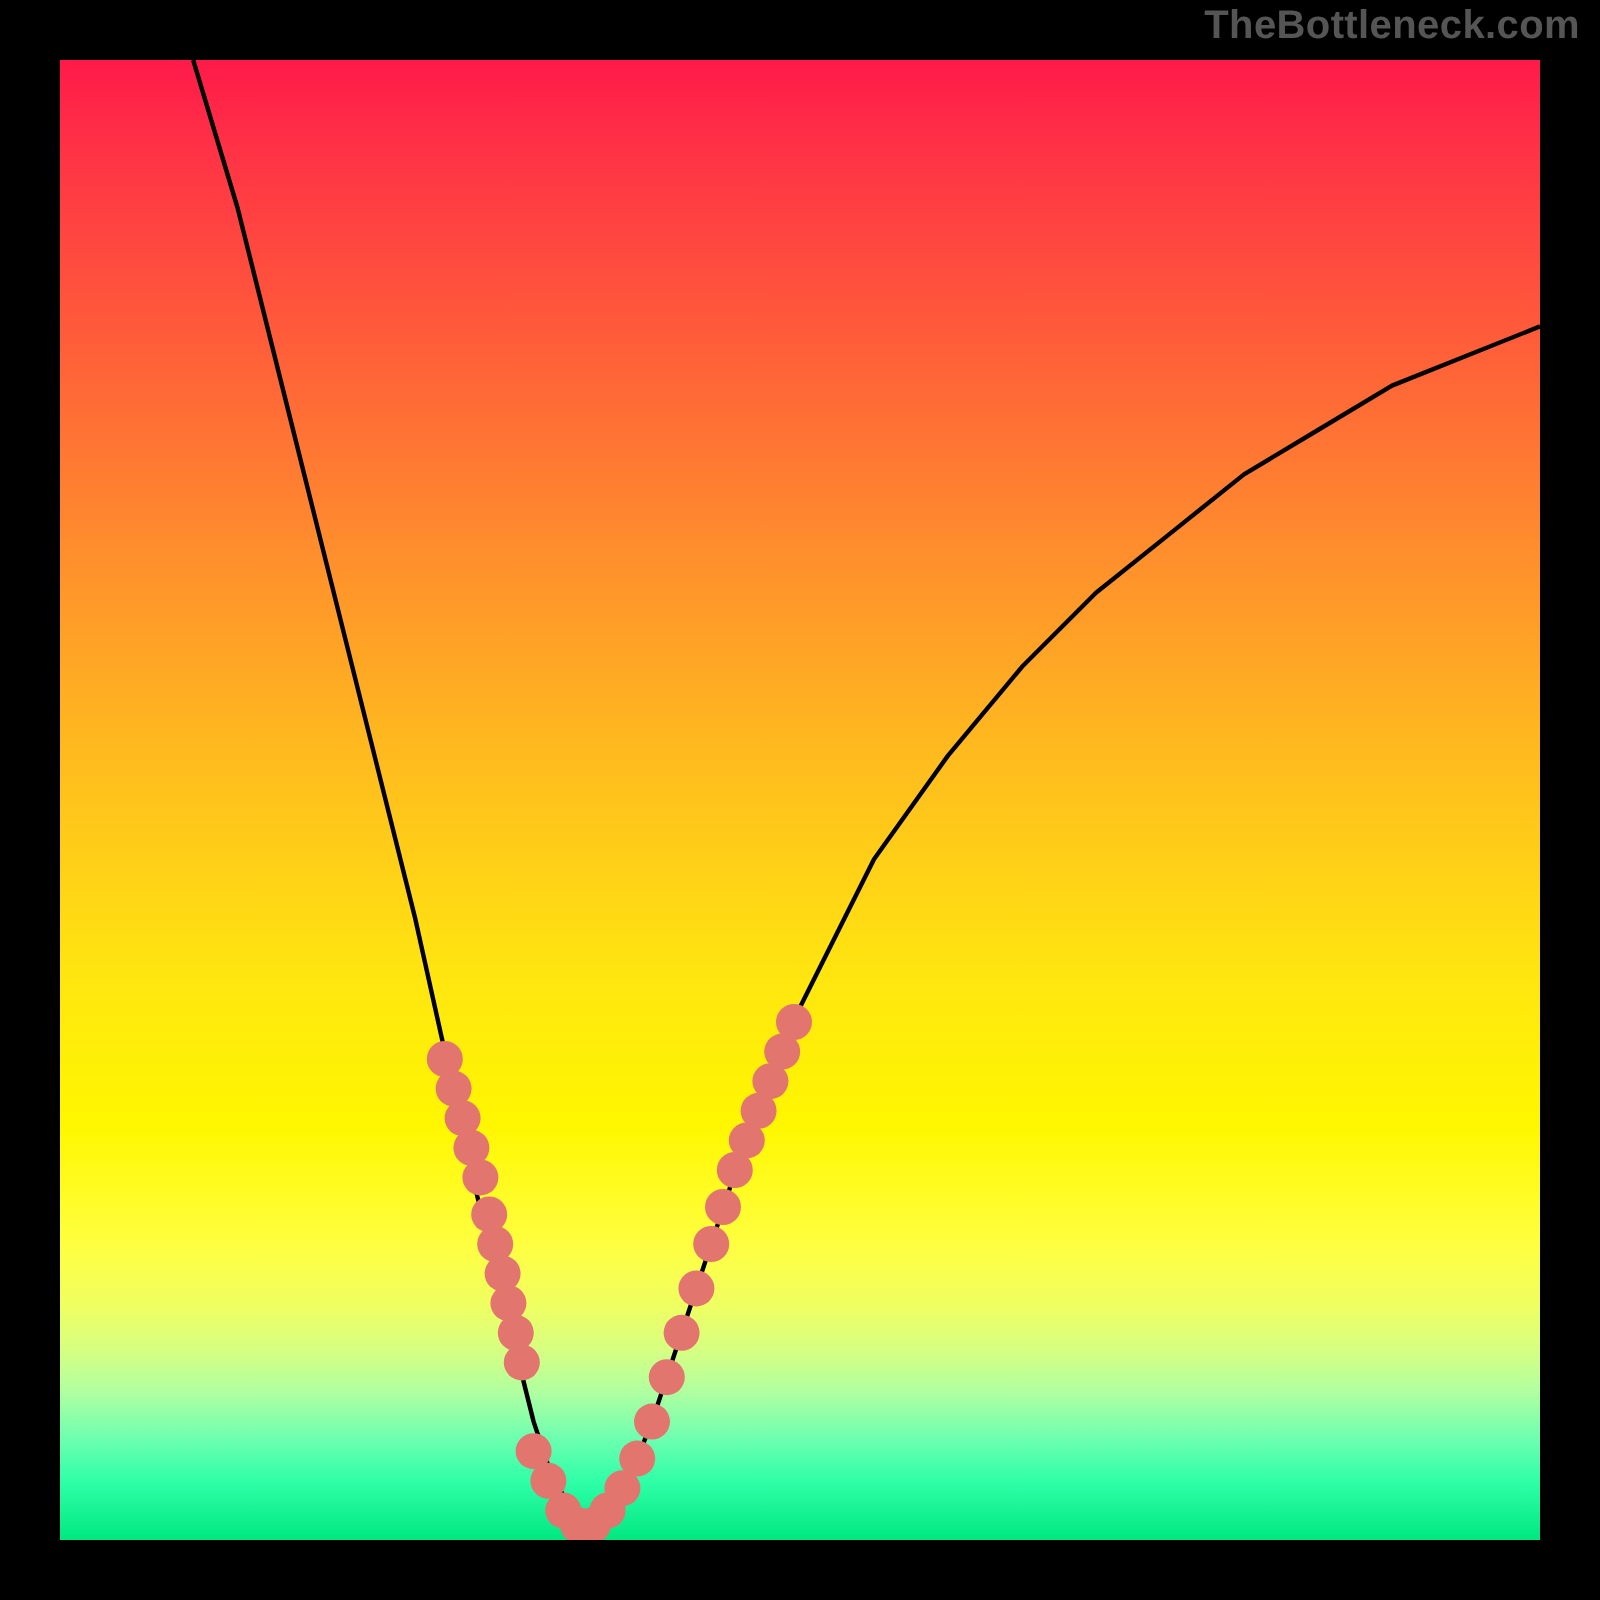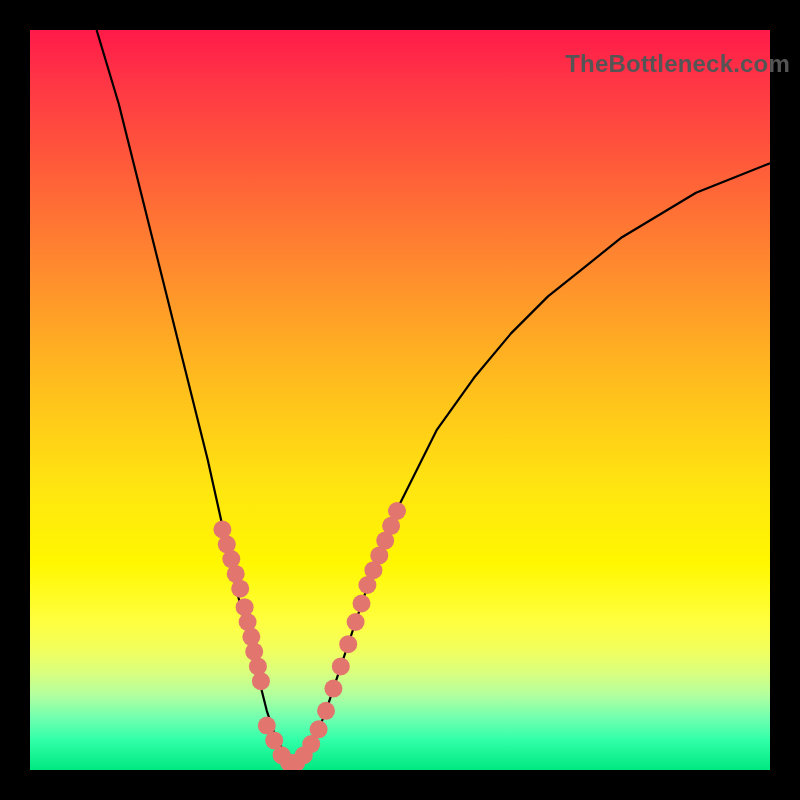--- a/index.html
+++ b/index.html
@@ -41,25 +41,24 @@
       #70ffb0 93%,
       #30ffa8 96%,
       #00e880 100%
     );
   }
   .watermark {
     position: absolute;
     top: 2px;
     right: 10px;
     color: #555;
-    font-size: 24px;
+    font-size: 20px;
     font-weight: 600;
     letter-spacing: 0.2px;
     pointer-events: none;
-    margin-top: 48px;
   }
   svg { position: absolute; left: 0; top: 0; }
 </style>
 </head>
 <body>
 
 <div class="frame">
   <div class="plot-area"></div>
 
   <svg id="chart-svg" width="740" height="740" viewBox="0 0 740 740">

